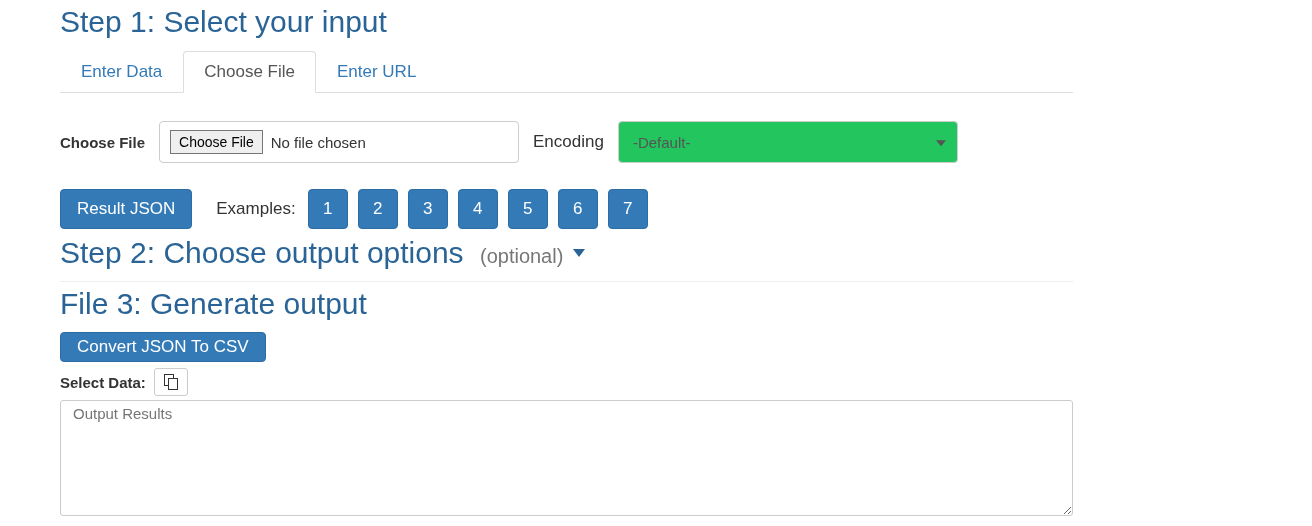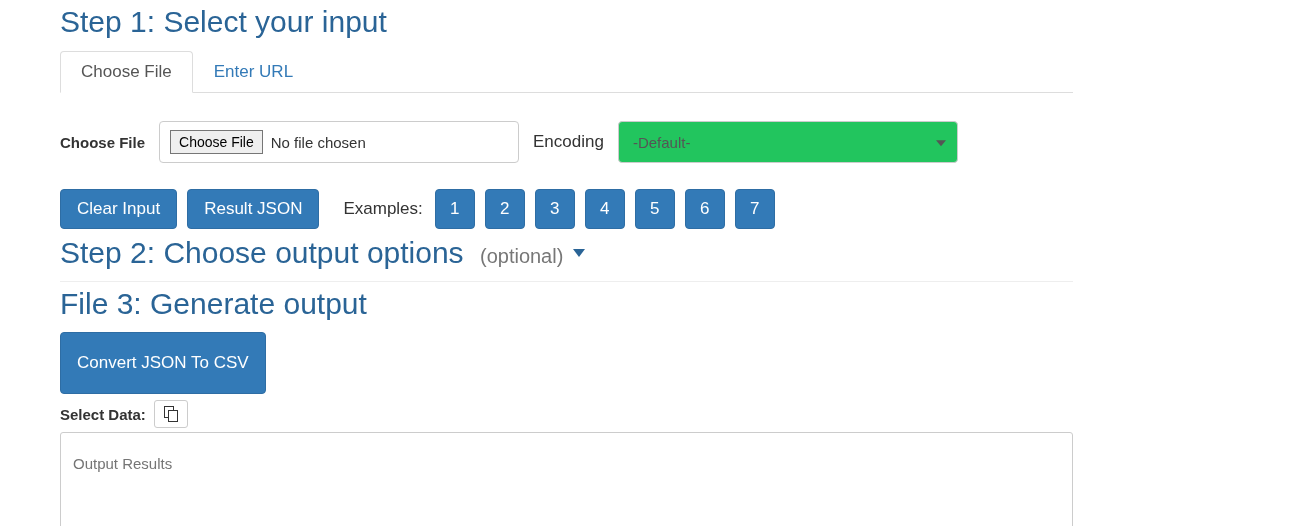--- a/index.html
+++ b/index.html
@@ -111,21 +111,21 @@
   .btn {
     background: #337ab7;
     color: #fff;
     border: 1px solid #2e6da4;
     border-radius: 4px;
     padding: 9px 16px;
     font-size: 17px;
     cursor: pointer;
   }
   .btn-sm {
-    padding: 20px 16px;
+    padding: 4px 16px;
     font-size: 17px;
   }
   .action-row {
     display: flex;
     align-items: center;
     gap: 10px;
     margin-bottom: 6px;
   }
   .examples-label {
     font-size: 17px;
@@ -179,21 +179,21 @@
     cursor: pointer;
     display: inline-flex;
     align-items: center;
     justify-content: center;
   }
   .output {
     width: 100%;
     min-height: 116px;
     border: 1px solid #ccc;
     border-radius: 3px;
-    padding: 22px 12px;
+    padding: 4px 12px;
     font-size: 15px;
     color: #999;
     resize: vertical;
     font-family: inherit;
   }
   .copy-icon {
     position: relative;
     width: 14px;
     height: 16px;
   }
@@ -213,40 +213,40 @@
   }
 </style>
 </head>
 <body>
 
 <div class="container">
 
   <h2 class="step">Step 1: Select your input</h2>
 
   <div class="tabs">
+    <div class="tab">Enter Data</div>
     <div class="tab active">Choose File</div>
     <div class="tab">Enter URL</div>
   </div>
 
   <div class="row">
     <span class="label">Choose File</span>
     <div class="file-box">
       <button class="native-btn">Choose File</button>
       <span class="file-status">No file chosen</span>
     </div>
     <span class="label" style="font-weight:400;font-size:17px;">Encoding</span>
     <span class="select-wrap">
       <select class="select">
         <option>-Default-</option>
       </select>
     </span>
   </div>
 
   <div class="action-row">
-    <button class="btn">Clear Input</button>
     <button class="btn">Result JSON</button>
     <span class="examples-label">Examples:</span>
     <button class="example-btn">1</button>
     <button class="example-btn">2</button>
     <button class="example-btn">3</button>
     <button class="example-btn">4</button>
     <button class="example-btn">5</button>
     <button class="example-btn">6</button>
     <button class="example-btn">7</button>
   </div>

